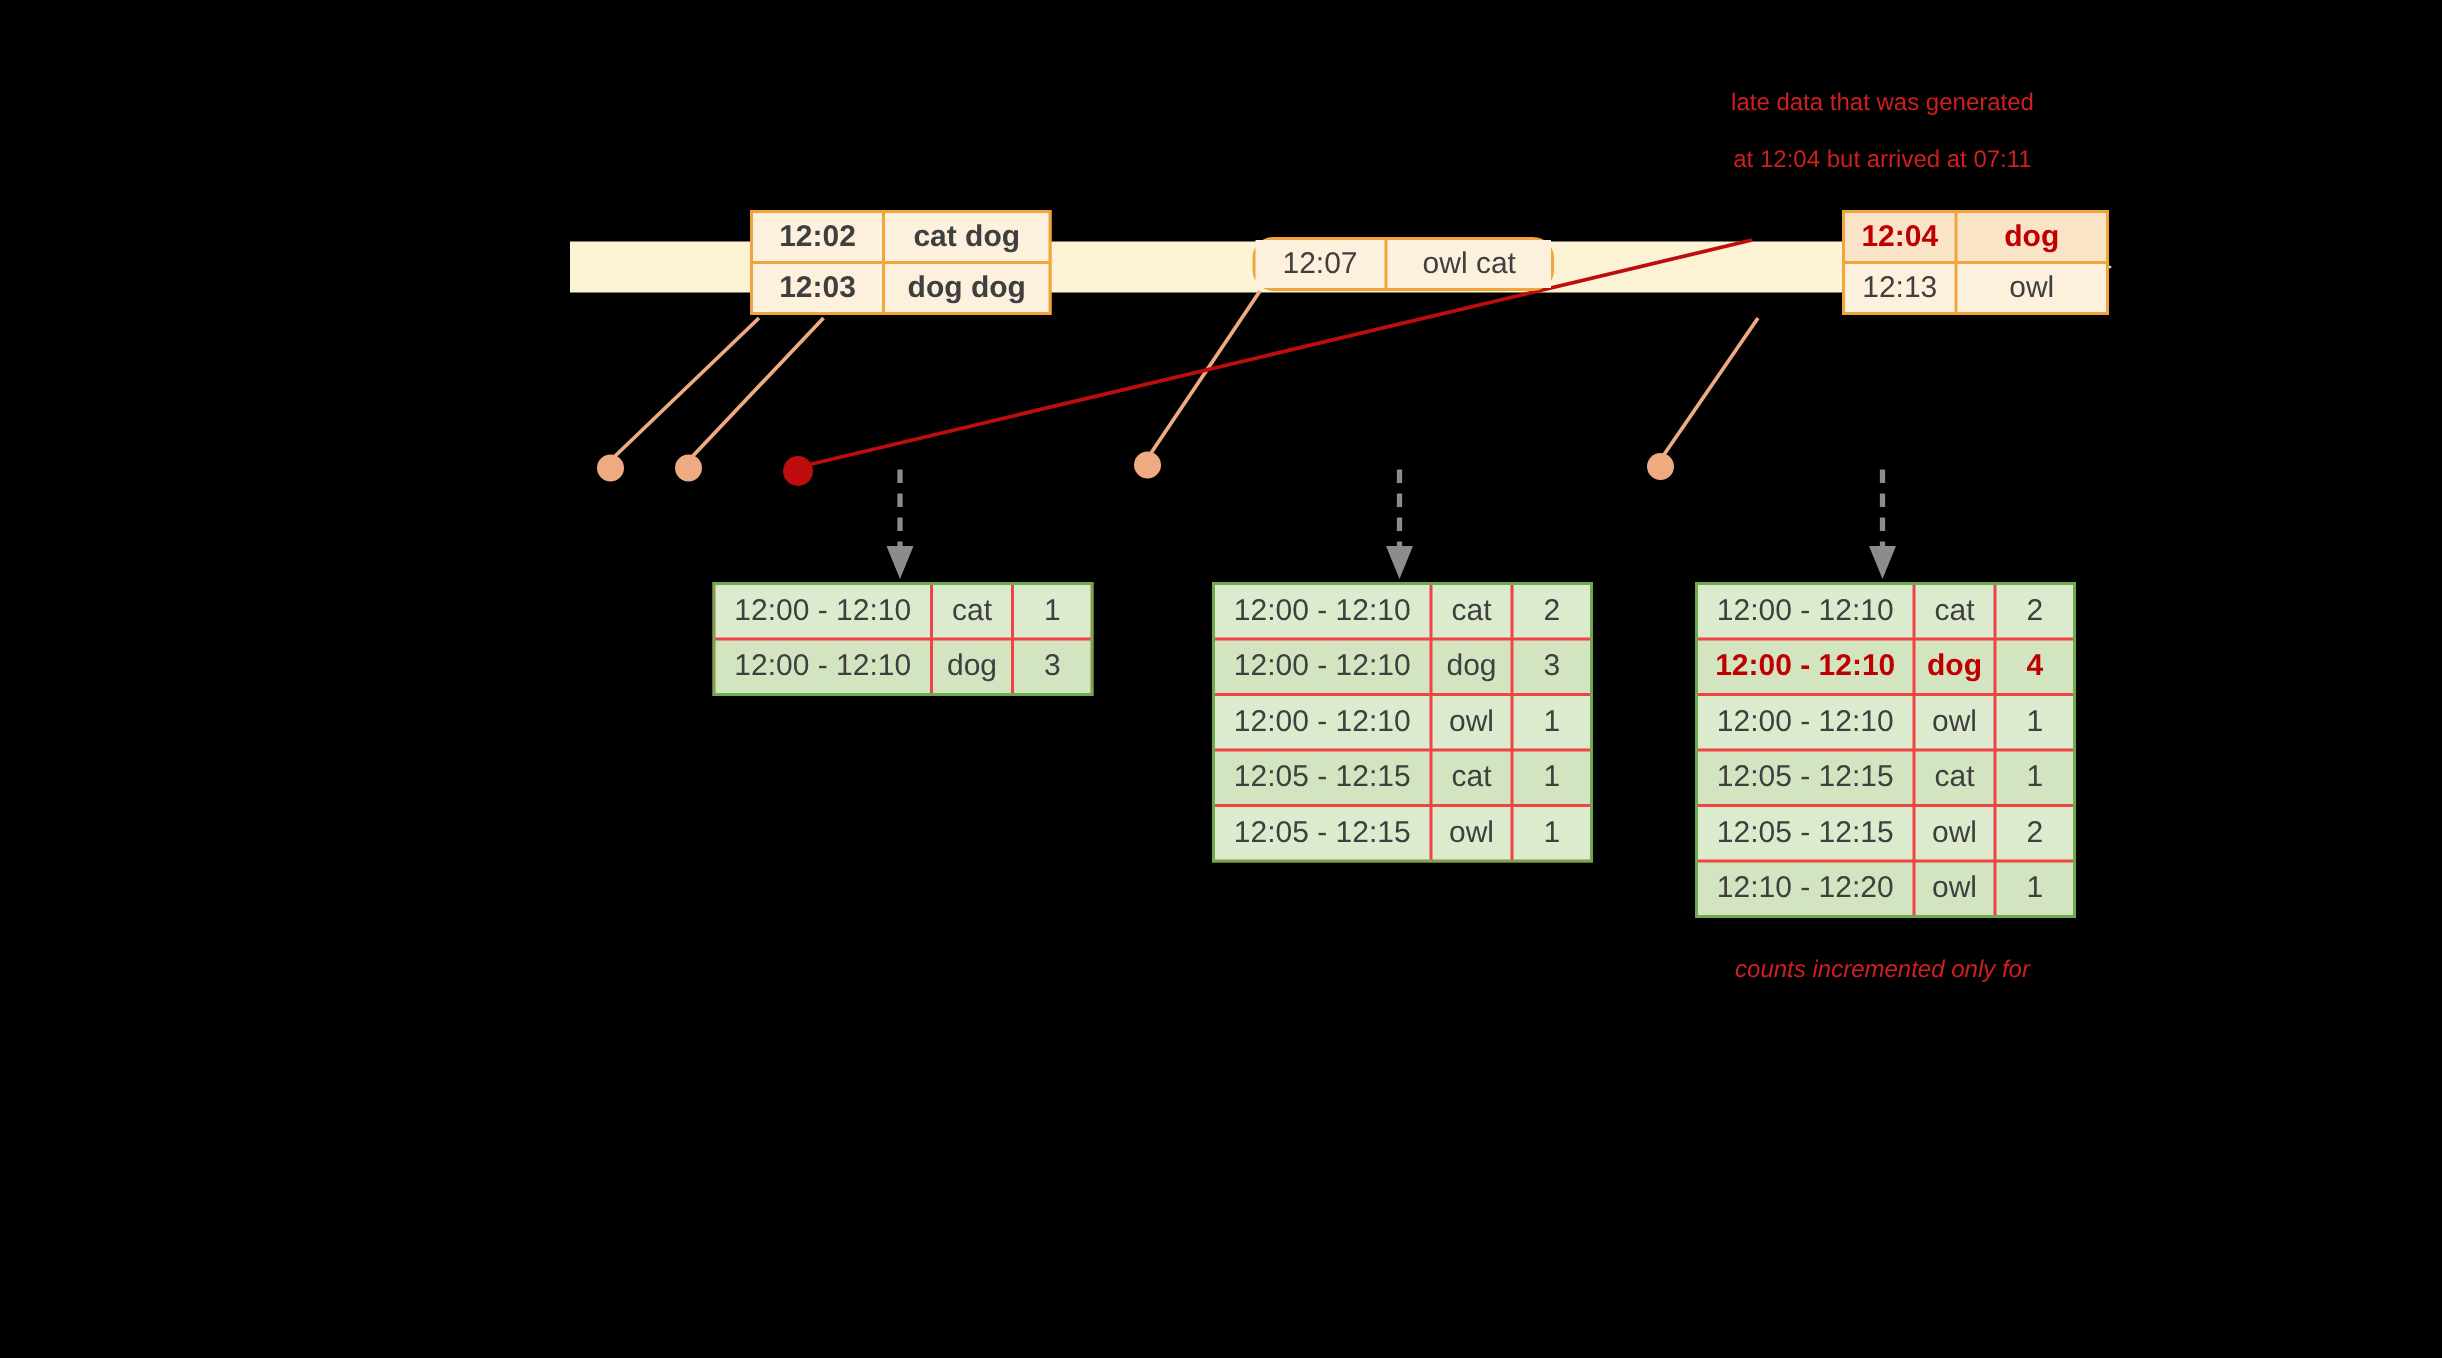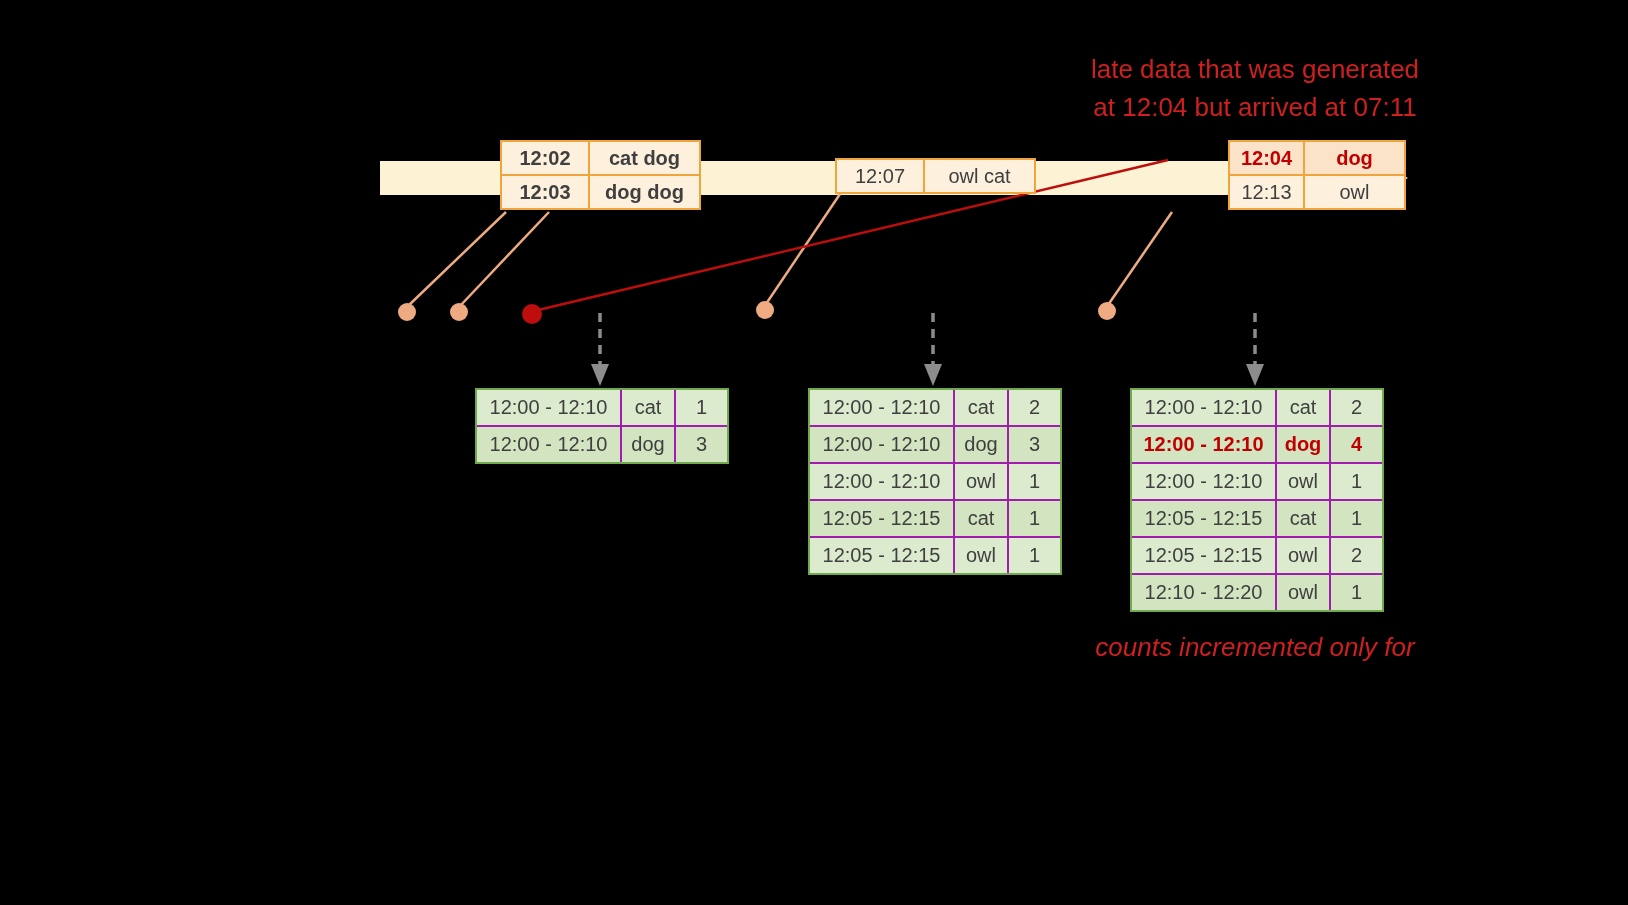--- a/index.html
+++ b/index.html
@@ -18,38 +18,38 @@
   .layer {
     position: absolute;
     left: 0;
     top: 0;
   }
   
   .annotation {
     position: absolute;
     width: 440px;
     color: #d01f1f;
-    font-size: 26px;
+    font-size: 16px;
     line-height: 38px;
     text-align: center;
   }
   #late-annotation { left: 1035px; top: 50px; }
   #counts-annotation { left: 1035px; top: 628px; font-style: italic; }
 
   
   .event-group {
     position: absolute;
     display: grid;
     gap: 2px;
     background: #f0a43c;
     border: 2px solid #f0a43c;
     grid-auto-rows: 32px;
   }
   #event-group-0 { left: 500px; top: 140px; width: 197px; grid-template-columns: 86px 1fr; font-weight: bold; }
-  #event-group-1 { left: 835px; top: 158px; width: 197px; grid-template-columns: 86px 1fr; }
+  #event-group-1 { left: 835px; top: 158px; width: 197px; grid-template-columns: 86px 1fr; border-radius: 14px; }
   #event-group-2 { left: 1228px; top: 140px; width: 174px; grid-template-columns: 73px 1fr; }
   .ev-cell {
     background: #fdf1de;
     color: #3f3f3f;
     font-size: 20px;
     display: flex;
     align-items: center;
     justify-content: center;
     box-sizing: border-box;
   }
@@ -57,21 +57,21 @@
     background: #fbe3c8;
     color: #c00000;
     font-weight: bold;
   }
 
   
   .result-table {
     position: absolute;
     display: grid;
     gap: 2px;
-    background: #a21caf;
+    background: #ef4444;
     border: 2px solid #6faa4e;
     grid-auto-rows: 35px;
     grid-template-columns: 143px 52px 1fr;
     width: 250px;
   }
   #result-table-0 { left: 475px; top: 388px; }
   #result-table-1 { left: 808px; top: 388px; }
   #result-table-2 { left: 1130px; top: 388px; }
   .rt-cell {
     color: #3f3f3f;

